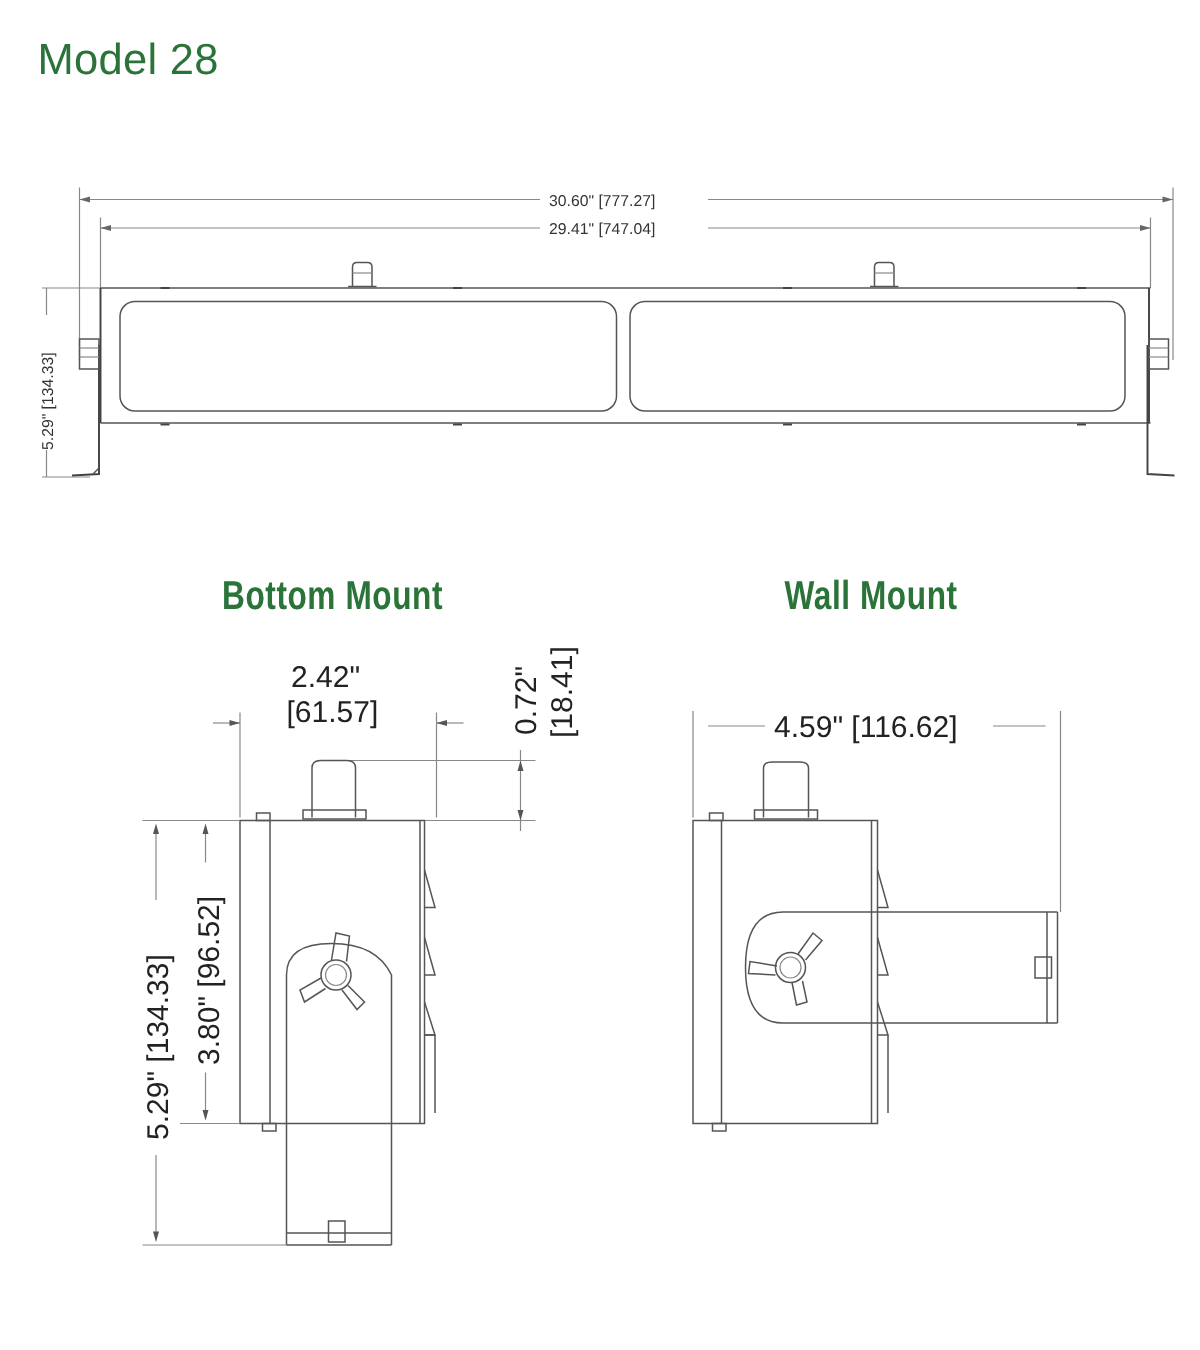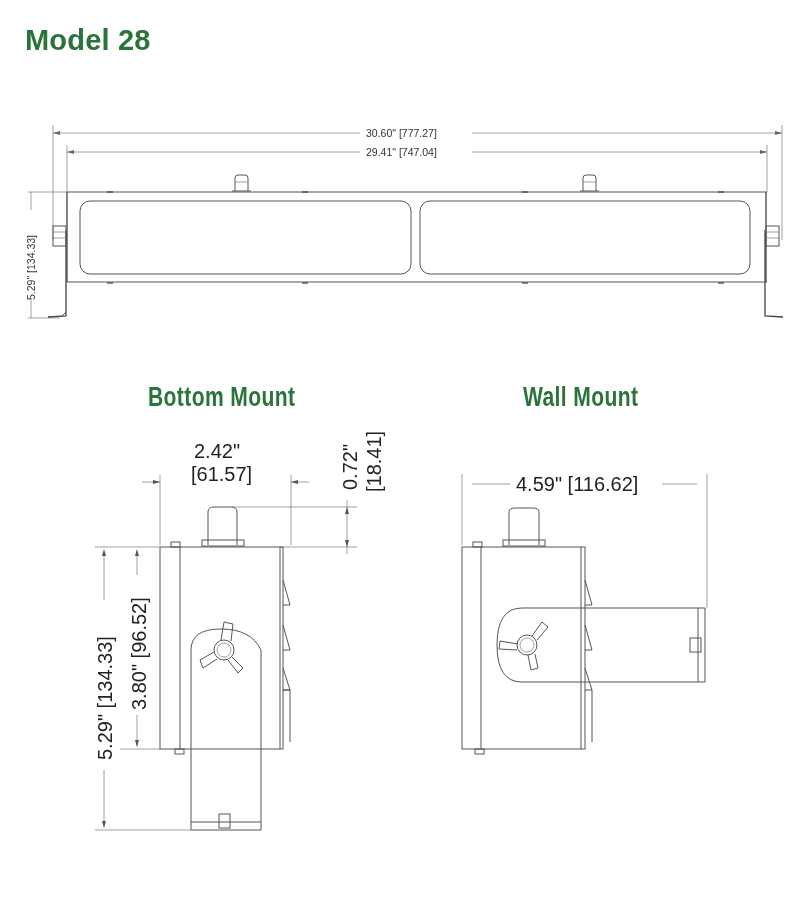--- a/index.html
+++ b/index.html
@@ -1,17 +1,17 @@
 <!DOCTYPE html>
 <html><head>
 <meta charset="utf-8">
 <style>
   html, body { margin: 0; padding: 0; background: #ffffff; }
   body { width: 800px; height: 900px; position: relative; overflow: hidden; font-family: "Liberation Sans", sans-serif; }
-  .title { position: absolute; left: 25px; top: 24px; font-size: 29px; font-weight: bold; color: #2a7339; letter-spacing: 0.2px; font-family: "Liberation Sans", sans-serif; }
+  .title { position: absolute; left: 25px; top: 24px; font-size: 29px; font-weight: normal; color: #2a7339; letter-spacing: 0.2px; font-family: "Liberation Sans", sans-serif; }
   .view-heading { position: absolute; top: 382px; font-size: 27px; font-weight: bold; color: #2a7339; font-family: "Liberation Sans", sans-serif; transform: scaleX(0.78); transform-origin: left top; letter-spacing: 0.5px; }
   svg { position: absolute; left: 0; top: 0; }
   .dim-small { font-family: "Liberation Sans", sans-serif; font-size: 10.5px; fill: #333; }
   .dim-large { font-family: "Liberation Sans", sans-serif; font-size: 20px; fill: #222; }
   .ln { stroke: #555; stroke-width: 1; fill: none; }
   .ln2 { stroke: #444; stroke-width: 1.3; fill: none; }
   .thin { stroke: #888; stroke-width: 0.8; fill: none; }
 </style>
 </head>
 <body>

